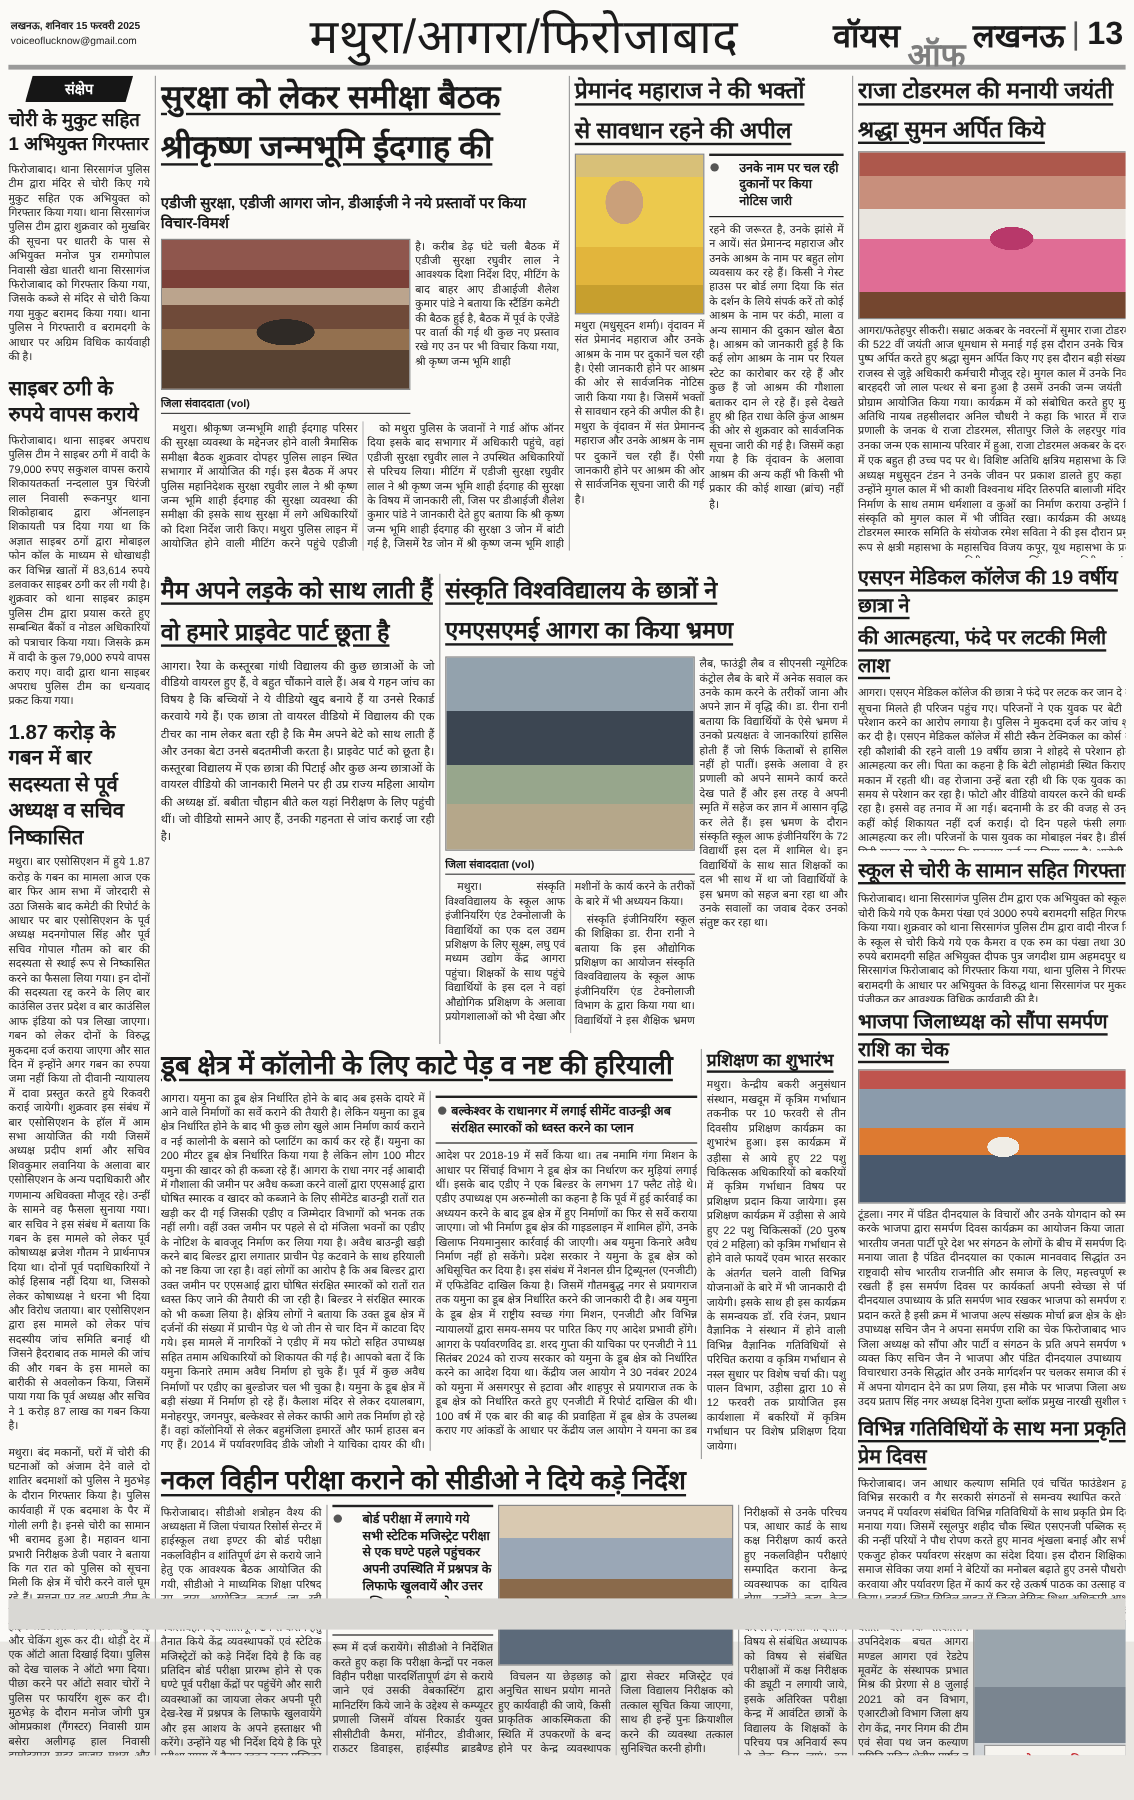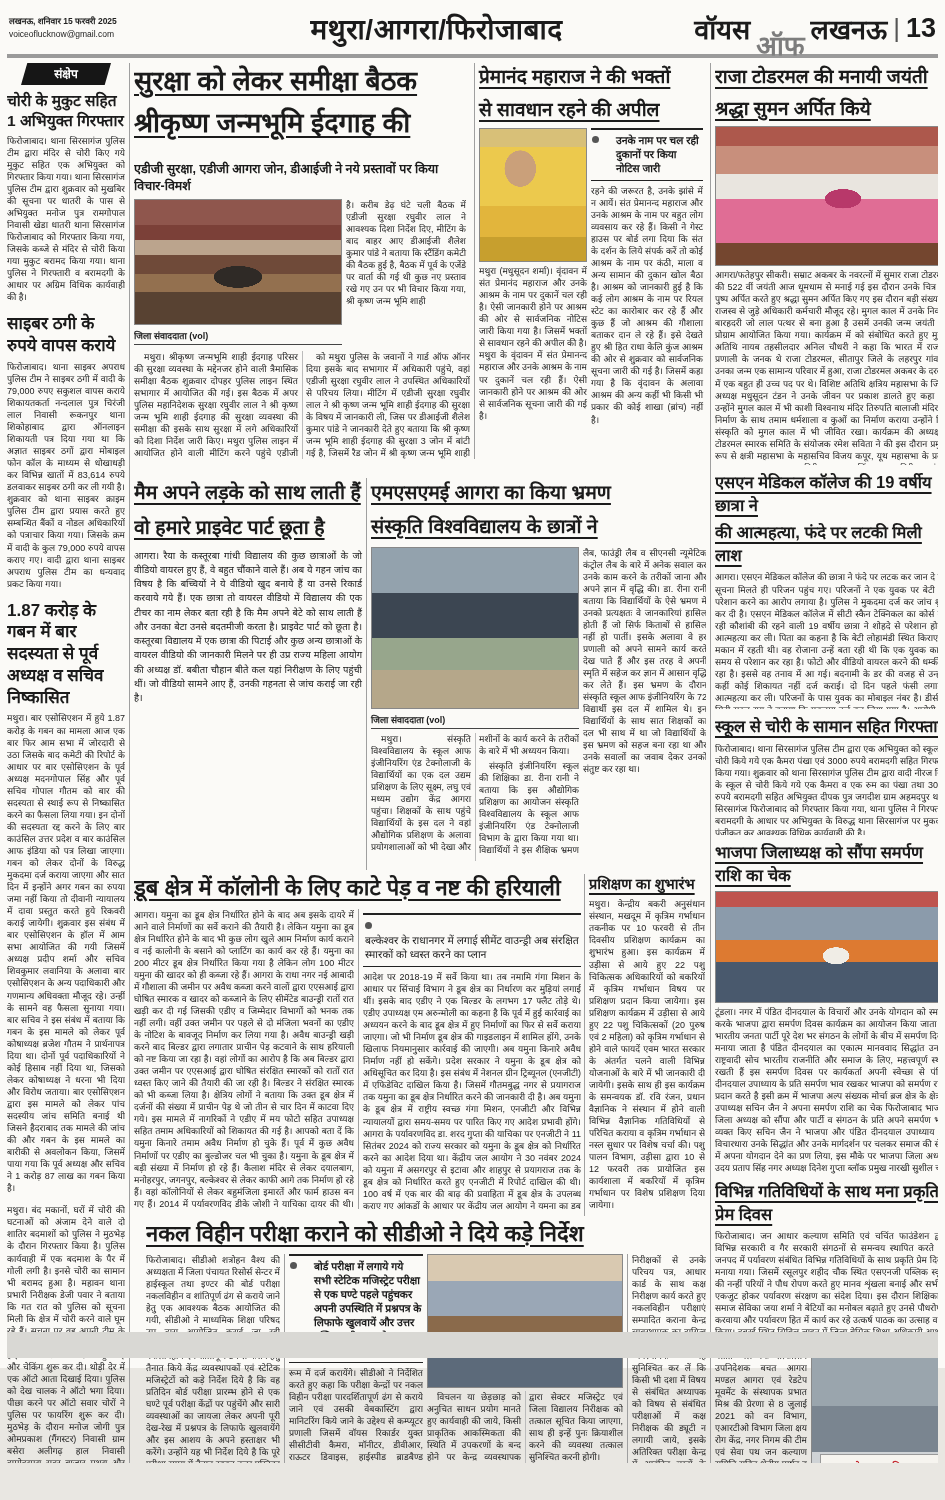--- a/index.html
+++ b/index.html
@@ -5,21 +5,21 @@
   * { margin:0; padding:0; box-sizing:border-box; }
   html,body { background:#e9e7e2; }
   body { width:945px; height:1500px; margin:0 auto; overflow:hidden;
          font-family:"Liberation Sans","DejaVu Sans",sans-serif; color:#1b1b1b; }
   .page { width:945px; height:1368px; background:#fbfaf7; padding:4px 7px 0; position:relative; }
 
   
   .hdr { display:flex; align-items:center; justify-content:space-between; height:50px; padding:2px 2px 4px; }
   .hdr-left { font-size:8.5px; line-height:1.5; color:#222; width:170px; }
   .hdr-left .d1 { font-weight:700; }
-  .hdr-center { font-size:28px; font-weight:700; letter-spacing:.5px; }
+  .hdr-center { font-size:40px; font-weight:400; letter-spacing:.5px; }
   .hdr-right { display:flex; align-items:center; gap:6px; font-weight:800; font-size:27px; }
   .hdr-right .of { color:#7d7d7d;margin-top:33px; }
   .hdr-right .pgsep { font-weight:400; color:#555; font-size:26px; }
   .hdr-rule { height:4px; background:#9a9a9a; margin-bottom:5px; }
 
   
   .body-txt { font-size:9px; line-height:1.34; text-align:justify; color:#222; }
   .body-txt p { margin-bottom:3px; text-indent:10px; }
   .h-underline { text-decoration:underline; text-decoration-thickness:2px; text-underline-offset:4px; }
 
@@ -57,23 +57,23 @@
   .mam-h { font-size:19.5px; font-weight:800; line-height:1.5; margin-bottom:6px; }
   .sansk { width:338px; flex:0 0 338px; }
   .s-head { font-size:19.5px; font-weight:800; line-height:1.5; margin-bottom:5px; }
 
   .sec3 { height:342px; overflow:hidden; margin-top:4px; }
   .doob { width:446px; flex:0 0 446px; }
   .d-head { font-size:22px; font-weight:800; line-height:1.3; margin-bottom:6px; }
   .train { width:116px; flex:0 0 116px; }
   .t-head { font-size:14.5px; font-weight:800; line-height:1.4; margin-bottom:4px; }
   .pull-quote { border-top:2px solid #222; border-bottom:1px solid #222; padding:4px 2px; margin:4px 0;
-                font-weight:400; font-size:10.5px; line-height:1.4; display:flex; gap:4px;flex-direction:column; }
-
-  .sec4 { height:256px; overflow:hidden; margin-top:4px;margin-left:12px; }
+                font-weight:700; font-size:10.5px; line-height:1.4; display:flex; gap:4px; }
+
+  .sec4 { height:256px; overflow:hidden; margin-top:4px; }
   .e-head { font-size:22px; font-weight:800; line-height:1.3; margin-bottom:5px; }
   .e-col { overflow:hidden; }
 
   
   .rightband { width:233px; flex:0 0 233px; overflow:hidden; }
   .r-art { margin-bottom:6px; }
   .r-h2 { font-size:19px; font-weight:800; line-height:1.45; margin-bottom:4px; }
   .r-h3 { font-size:16.5px; font-weight:800; line-height:1.4; margin-bottom:4px; }
 
   
@@ -192,22 +192,22 @@
       <div class="row sec2">
         <div class="mam">
           <div class="mam-h h-underline">मैम अपने लड़के को साथ लाती हैं</div>
           <div class="mam-h h-underline">वो हमारे प्राइवेट पार्ट छूता है</div>
           <div class="body-txt" style="font-size:9.5px;line-height:1.5;">आगरा। रैया के कस्तूरबा गांधी विद्यालय की कुछ छात्राओं के जो वीडियो वायरल हुए हैं, वे बहुत चौंकाने वाले हैं। अब ये गहन जांच का विषय है कि बच्चियों ने ये वीडियो खुद बनाये हैं या उनसे रिकार्ड करवाये गये हैं। एक छात्रा तो वायरल वीडियो में विद्यालय की एक टीचर का नाम लेकर बता रही है कि मैम अपने बेटे को साथ लाती हैं और उनका बेटा उनसे बदतमीजी करता है। प्राइवेट पार्ट को छूता है। कस्तूरबा विद्यालय में एक छात्रा की पिटाई और कुछ अन्य छात्राओं के वायरल वीडियो की जानकारी मिलने पर ही उप्र राज्य महिला आयोग की अध्यक्ष डॉ. बबीता चौहान बीते कल यहां निरीक्षण के लिए पहुंची थीं। जो वीडियो सामने आए हैं, उनकी गहनता से जांच कराई जा रही है।</div>
         </div>
 
         <div class="vrule"></div>
 
         <div class="sansk">
+          <div class="s-head h-underline">संस्कृति विश्वविद्यालय के छात्रों ने</div>
           <div class="s-head h-underline">एमएसएमई आगरा का किया भ्रमण</div>
-          <div class="s-head h-underline">संस्कृति विश्वविद्यालय के छात्रों ने</div>
           <div class="row">
             <div style="width:208px;flex:0 0 208px;">
               <div class="photo ph-sansk"></div>
               <div class="photo-credit">जिला संवाददाता (vol)</div>
               <div class="twocol body-txt" style="height:128px;overflow:hidden;">
                 <p>मथुरा। संस्कृति विश्वविद्यालय के स्कूल आफ इंजीनियरिंग एंड टेक्नोलाजी के विद्यार्थियों का एक दल उद्यम प्रशिक्षण के लिए सूक्ष्म, लघु एवं मध्यम उद्योग केंद्र आगरा पहुंचा। शिक्षकों के साथ पहुंचे विद्यार्थियों के इस दल ने वहां औद्योगिक प्रशिक्षण के अलावा प्रयोगशालाओं को भी देखा और मशीनों के कार्य करने के तरीकों के बारे में भी अध्ययन किया।</p>
                 <p>संस्कृति इंजीनियरिंग स्कूल की शिक्षिका डा. रीना रानी ने बताया कि इस औद्योगिक प्रशिक्षण का आयोजन संस्कृति विश्वविद्यालय के स्कूल आफ इंजीनियरिंग एंड टेक्नोलाजी विभाग के द्वारा किया गया था। विद्यार्थियों ने इस शैक्षिक भ्रमण के दौरान औद्योगिक इकाई के कार्य करने के तरीकों के बारे में व्यवहारिक जानकारी प्राप्त की। साथ ही विद्यार्थियों ने आईओटी लैब, आगमेंटेड रियल्टी लैब, बर्चुअल</p>
               </div>
             </div>
             <div class="body-txt" style="width:124px;flex:0 0 124px;">लैब, फाउंड्री लैब व सीएनसी न्यूमेटिक कंट्रोल लैब के बारे में अनेक सवाल कर उनके काम करने के तरीकों जाना और अपने ज्ञान में वृद्धि की। डा. रीना रानी बताया कि विद्यार्थियों के ऐसे भ्रमण में उनको प्रत्यक्षतः वे जानकारियां हासिल होती हैं जो सिर्फ किताबों से हासिल नहीं हो पातीं। इसके अलावा वे हर प्रणाली को अपने सामने कार्य करते देख पाते हैं और इस तरह वे अपनी स्मृति में सहेज कर ज्ञान में आसान वृद्धि कर लेते हैं। इस भ्रमण के दौरान संस्कृति स्कूल आफ इंजीनियरिंग के 72 विद्यार्थी इस दल में शामिल थे। इन विद्यार्थियों के साथ सात शिक्षकों का दल भी साथ में था जो विद्यार्थियों के इस भ्रमण को सहज बना रहा था और उनके सवालों का जवाब देकर उनको संतुष्ट कर रहा था।</div>

